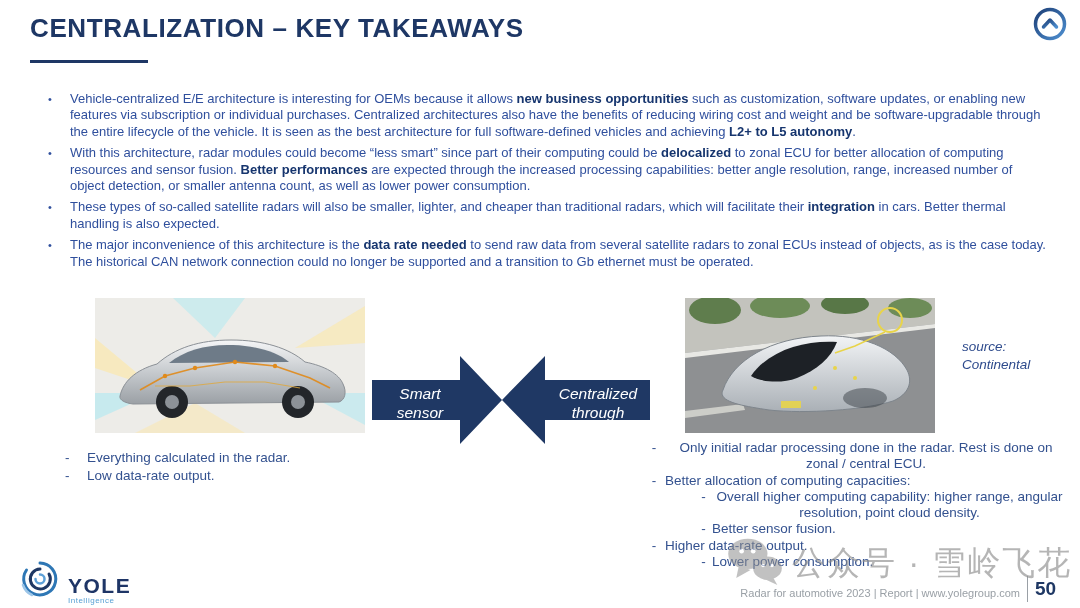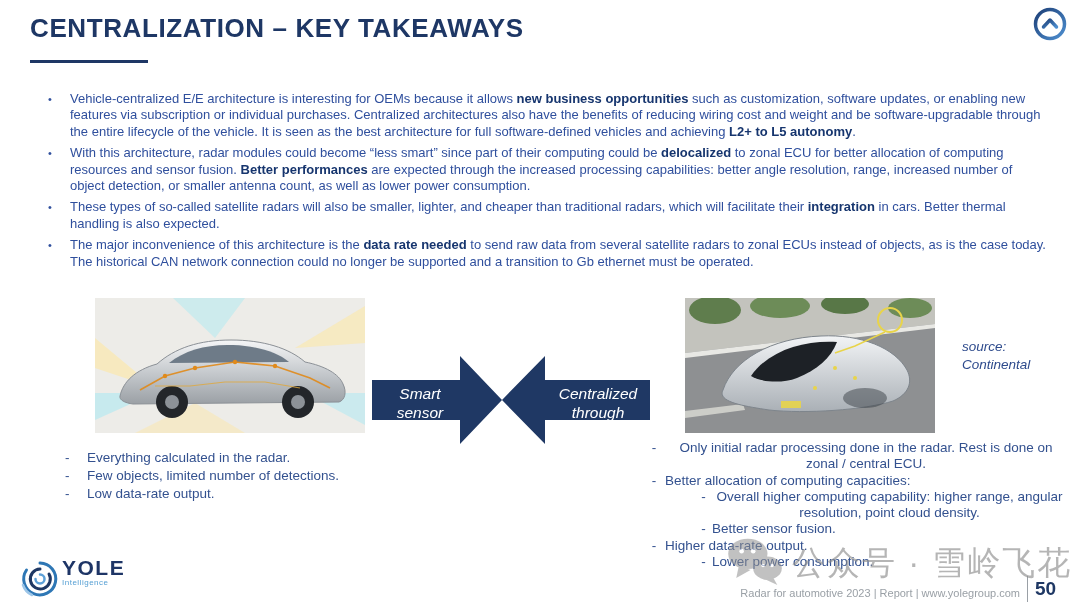--- a/index.html
+++ b/index.html
@@ -44,21 +44,21 @@
   .clist .sub .dash { width:17px; }
 
   
   .watermark { position:absolute; left:726px; top:536px; display:flex; align-items:center;
                gap:8px; z-index:6; pointer-events:none; }
   .watermark svg { opacity:0.55; }
   .watermark-text { font-size:33px; font-weight:500; letter-spacing:2px; color:#8f8f8f;
                     opacity:0.65; white-space:nowrap; }
 
   
-  .logo { position:absolute; left:18px; top:557px; display:flex; align-items:flex-start; }
+  .logo { position:absolute; left:18px; top:557px; display:flex; align-items:flex-end; gap:6px; }
   .logo-text .name { font-size:21px; font-weight:800; color:#1e3566; letter-spacing:1.5px; line-height:22px; }
   .logo-text .sub { font-size:8px; color:#57a0d4; letter-spacing:0.5px; margin-top:-1px; }
   .footer-text { position:absolute; left:560px; top:587px; width:460px; text-align:right;
                  font-size:11px; color:#9aa0a6; }
   .page-sep { position:absolute; left:1027px; top:576px; width:1px; height:26px; background:#9aa0a6; }
   .page-number { position:absolute; left:1035px; top:578px; font-size:19px; font-weight:700; color:#1f3864; }
 </style>
 </head>
 <body>
 
@@ -183,24 +183,20 @@
     <div>Continental</div>
   </div>
 
   <div class="slist">
     <div class="li">
       <span class="dash"></span>
       <p>Everything calculated in the radar.</p>
     </div>
     <div class="li">
       <span class="dash"></span>
-      <p>Few objects, limited number of detections.</p>
-    </div>
-    <div class="li">
-      <span class="dash"></span>
       <p>Low data-rate output.</p>
     </div>
   </div>
 
   <div class="clist">
     <div class="li">
       <span class="dash"></span>
       <p>Only initial radar processing done in the radar. Rest is done on zonal / central ECU.</p>
     </div>
     <div class="li">

